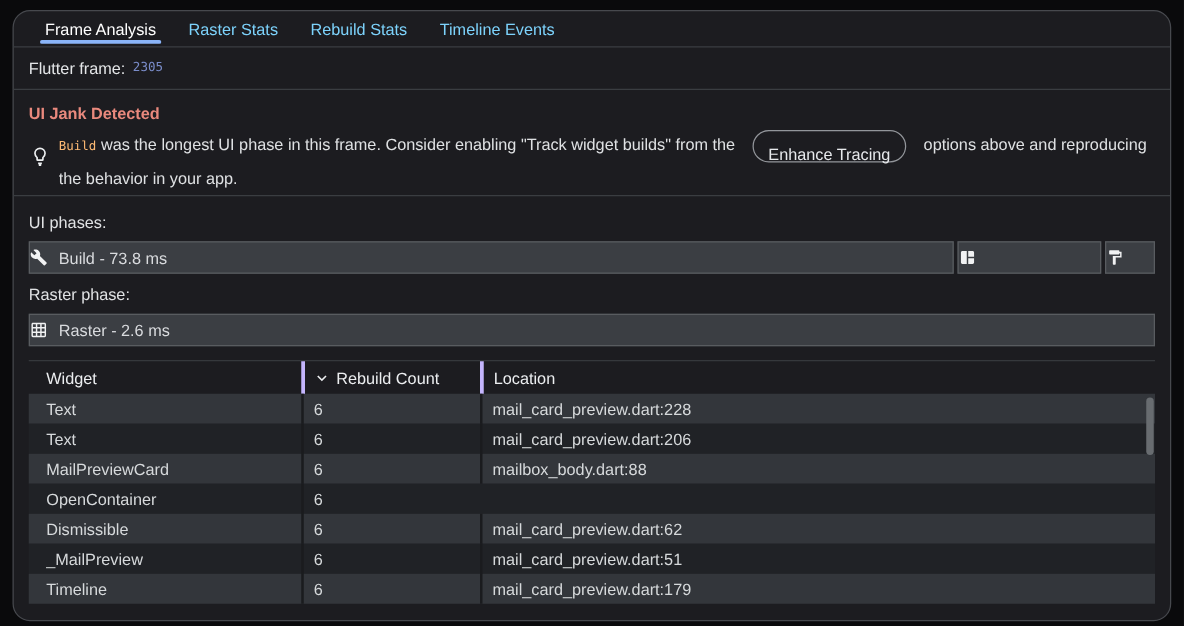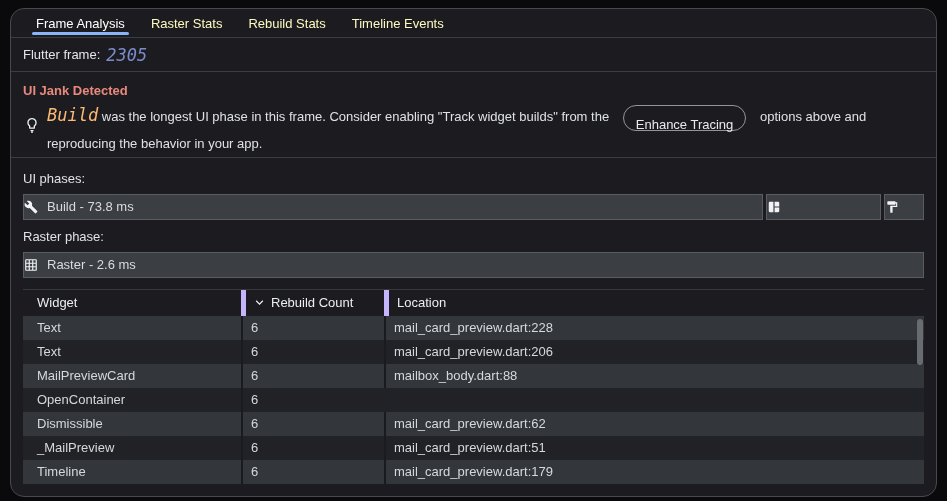--- a/index.html
+++ b/index.html
@@ -14,30 +14,30 @@
     background:#0a0a0c;color:#e4e6e8;
     font-family:"Liberation Sans",sans-serif;font-size:13px;
   }
   .panel{
     position:absolute;left:10px;top:8px;right:10px;bottom:4px;
     background:#1c1c20;border:1px solid #47494e;border-radius:14px;
     overflow:hidden;
   }
   
   .tabbar{display:flex;height:29px;align-items:stretch;padding:0 12px;border-bottom:1px solid #3a3d41;}
-  .tab{position:relative;display:flex;align-items:center;padding:0 13px;color:#fef9c3;cursor:default;}
+  .tab{position:relative;display:flex;align-items:center;padding:0 13px;color:#7dd3fc;cursor:default;}
   .tab.selected{color:#ffffff;}
   .tab .underline{display:none;}
   .tab.selected .underline{
     display:block;position:absolute;left:9px;right:9px;bottom:2px;height:3px;
     background:var(--accent-blue);border-radius:2px;
   }
   
   .frame-row{height:34px;display:flex;align-items:center;padding:0 12px;border-bottom:1px solid #3a3d41;gap:6px;}
-  .mono{font-family:"DejaVu Sans Mono","Liberation Mono",monospace;font-size:17px;font-style:italic;}
+  .mono{font-family:"DejaVu Sans Mono","Liberation Mono",monospace;font-size:10px;}
   .frame-num{color:var(--frame-number-blue);}
   
   .jank-title{padding:11px 12px 0;font-weight:bold;color:var(--jank-red);height:26px;}
   
   .hint-row{display:flex;align-items:flex-start;padding:5px 12px 1px 10px;border-bottom:1px solid #3a3d41;}
   .bulb{flex:0 0 auto;margin:13px 6px 0 2px;width:18px;height:18px;color:#eceef0;}
   .hint-text{flex:1;line-height:25px;color:#dfe1e3;}
   .hint-code{color:#fdba74;}
   .enhance-btn{
     display:inline-flex;align-items:center;gap:7px;vertical-align:middle;
@@ -57,21 +57,21 @@
   }
   .segment svg{width:14px;height:14px;color:#f1f2f3;flex:0 0 auto;}
   .seg-build{width:82.1%;}
   .seg-layout{width:12.8%;}
   .seg-paint{flex:1;}
   .seg-raster{width:100%;}
   
   .table{margin:11px 12px 0;position:relative;border-top:1px solid #35383c;}
   .thead{display:flex;height:26px;align-items:center;color:#eceef0;}
   .thead .tcell{height:100%;display:flex;align-items:center;}
-  .thead .c1,.thead .c2{border-left:5px solid #c4b5fd;}
+  .thead .c1,.thead .c2{border-left:3px solid #c4b5fd;}
   .tcell{overflow:hidden;white-space:nowrap;}
   .c0{width:218px;padding-left:14px;}
   .c1{width:143px;padding-left:8px;}
   .c2{flex:1;padding-left:8px;}
   .thead .c1{padding-left:6px;gap:4px;}
   .sort-icon{width:15px;height:15px;color:#eceef0;}
   .tbody{display:block;}
   .trow{display:flex;height:24px;align-items:center;color:#d6d9db;}
   .trow:nth-child(odd){background:#33363b;}
   .trow:nth-child(even){background:#202226;}

